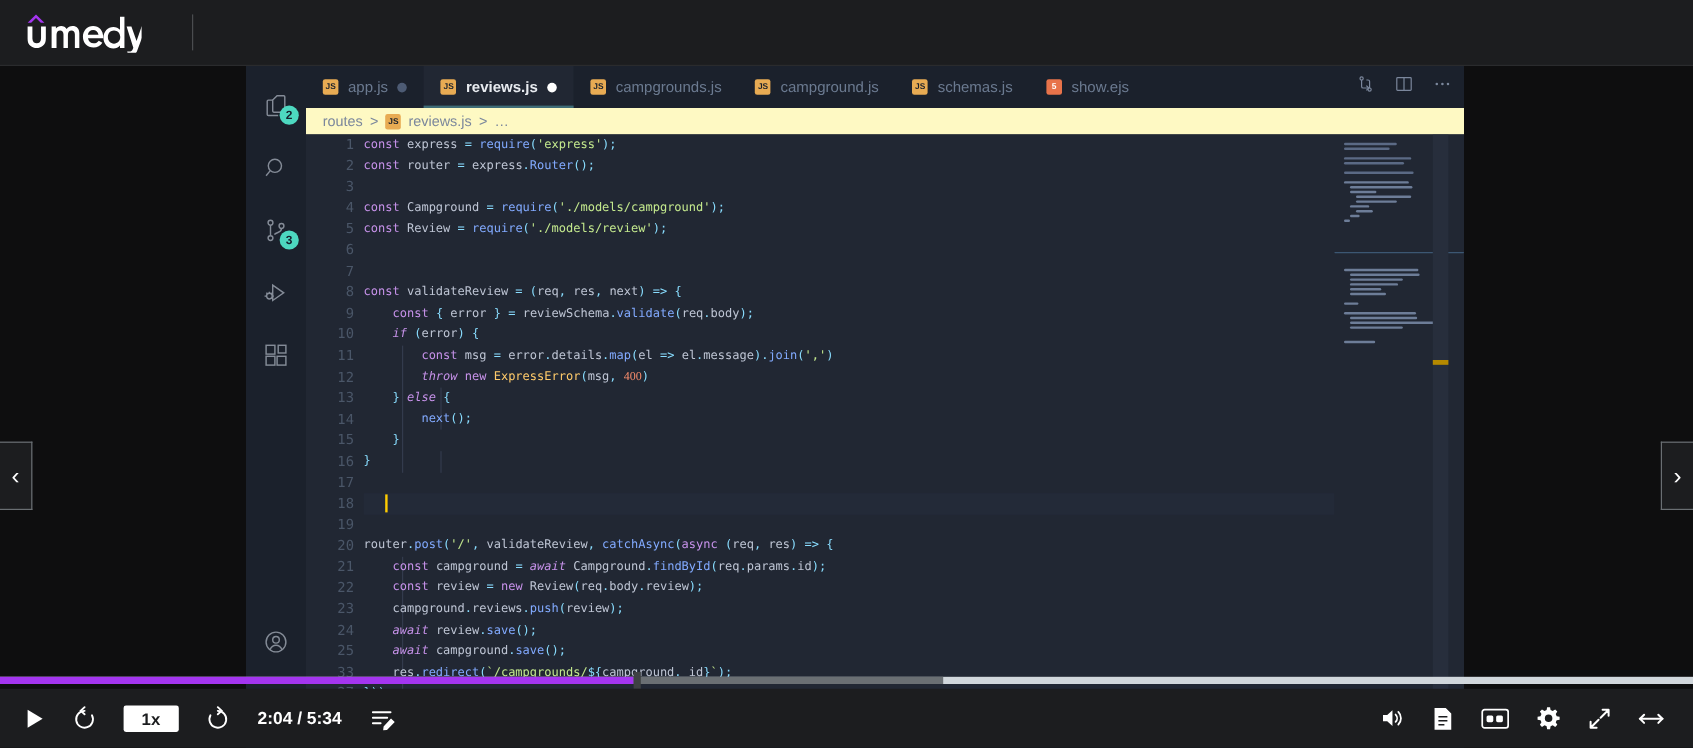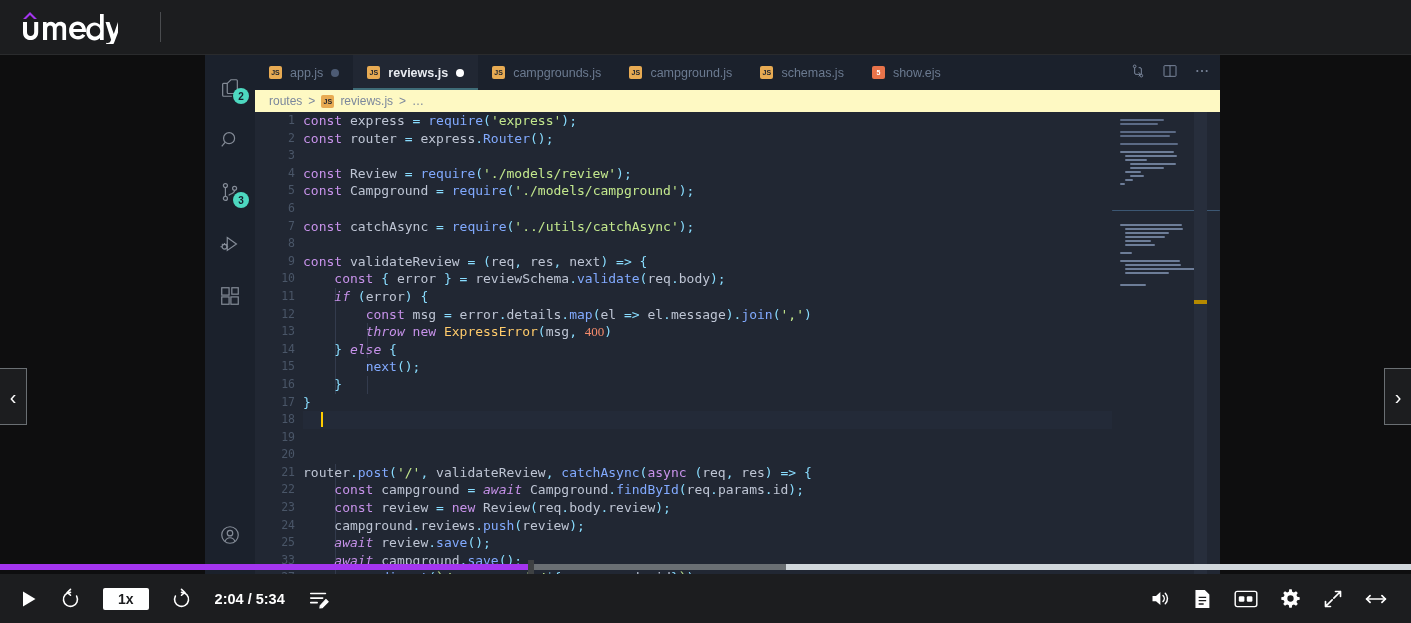--- a/index.html
+++ b/index.html
@@ -48,21 +48,21 @@
 
   
   #breadcrumb { position:absolute; left:50px; top:35px; width:965px; height:22px; background:#fef9c3;
                 display:flex; align-items:center; gap:6px; padding-left:14px; font-size:12px; color:#7b879c; }
 
   
   #editor { position:absolute; left:50px; top:57px; width:965px; height:488px; background:#212733; overflow:hidden; }
   #gutter { position:absolute; left:0; top:0; width:48px; height:488px; text-align:right; padding-right:8px; }
   #codearea { position:absolute; left:48px; top:0; right:0; height:488px; }
   .ln { height:17.6px; line-height:17.6px; font-family:"DejaVu Sans Mono", monospace; font-size:11.5px; color:#4a5668; }
-  .cl { height:17.6px; line-height:17.6px; font-family:"DejaVu Sans Mono", monospace; font-size:13px;
+  .cl { height:17.6px; line-height:17.6px; font-family:"DejaVu Sans Mono", monospace; font-size:10px;
         color:#a6accd; white-space:pre; }
   .activeline { background:#232a38; position:absolute; left:48px; right:108px; height:17.6px; }
   .caret { position:absolute; width:2px; height:15px; background:#ffcc00; }
   .indentguide { position:absolute; width:1px; background:#333b4d; }
 
   
   .kw   { color:#c792ea; }
   .kw2  { color:#c792ea; font-style:italic; }
   .fn   { color:#82aaff; }
   .var  { color:#bec5d4; }
@@ -278,24 +278,23 @@
           <div class="ln">25</div>
           <div class="ln">33</div>
           <div class="ln">27</div>
           <div class="ln">28</div>
         </div>
 
       <div id="codearea">
         <div class="cl"><span class="kw">const</span> <span class="var">express</span> <span class="op">=</span> <span class="fn">require</span><span class="pun">(</span><span class="str">'express'</span><span class="pun">);</span></div>
         <div class="cl"><span class="kw">const</span> <span class="var">router</span> <span class="op">=</span> <span class="var">express</span><span class="pun">.</span><span class="fn">Router</span><span class="pun">();</span></div>
         <div class="cl"> </div>
+        <div class="cl"><span class="kw">const</span> <span class="var">Campground</span> <span class="op">=</span> <span class="fn">require</span><span class="pun">(</span><span class="str">'./models/campground'</span><span class="pun">);</span></div>
         <div class="cl"><span class="kw">const</span> <span class="var">Review</span> <span class="op">=</span> <span class="fn">require</span><span class="pun">(</span><span class="str">'./models/review'</span><span class="pun">);</span></div>
-        <div class="cl"><span class="kw">const</span> <span class="var">Campground</span> <span class="op">=</span> <span class="fn">require</span><span class="pun">(</span><span class="str">'./models/campground'</span><span class="pun">);</span></div>
-        <div class="cl"> </div>
-        <div class="cl"><span class="kw">const</span> <span class="var">catchAsync</span> <span class="op">=</span> <span class="fn">require</span><span class="pun">(</span><span class="str">'../utils/catchAsync'</span><span class="pun">);</span></div>
+        <div class="cl"> </div>
         <div class="cl"> </div>
         <div class="cl"><span class="kw">const</span> <span class="var">validateReview</span> <span class="op">=</span> <span class="pun">(</span><span class="var">req</span><span class="pun">,</span> <span class="var">res</span><span class="pun">,</span> <span class="var">next</span><span class="pun">)</span> <span class="op">=&gt;</span> <span class="pun">{</span></div>
         <div class="cl">    <span class="kw">const</span> <span class="pun">{</span> <span class="var">error</span> <span class="pun">}</span> <span class="op">=</span> <span class="var">reviewSchema</span><span class="pun">.</span><span class="fn">validate</span><span class="pun">(</span><span class="var">req</span><span class="pun">.</span><span class="var">body</span><span class="pun">);</span></div>
         <div class="cl">    <span class="kw2">if</span> <span class="pun">(</span><span class="var">error</span><span class="pun">)</span> <span class="pun">{</span></div>
         <div class="cl">        <span class="kw">const</span> <span class="var">msg</span> <span class="op">=</span> <span class="var">error</span><span class="pun">.</span><span class="var">details</span><span class="pun">.</span><span class="fn">map</span><span class="pun">(</span><span class="var">el</span> <span class="op">=&gt;</span> <span class="var">el</span><span class="pun">.</span><span class="var">message</span><span class="pun">).</span><span class="fn">join</span><span class="pun">(</span><span class="str">','</span><span class="pun">)</span></div>
         <div class="cl">        <span class="kw2">throw</span> <span class="kw">new</span> <span class="cls">ExpressError</span><span class="pun">(</span><span class="var">msg</span><span class="pun">,</span> <span class="num">400</span><span class="pun">)</span></div>
         <div class="cl">    <span class="pun">}</span> <span class="kw2">else</span> <span class="pun">{</span></div>
         <div class="cl">        <span class="fn">next</span><span class="pun">();</span></div>
         <div class="cl">    <span class="pun">}</span></div>
         <div class="cl"><span class="pun">}</span></div>

